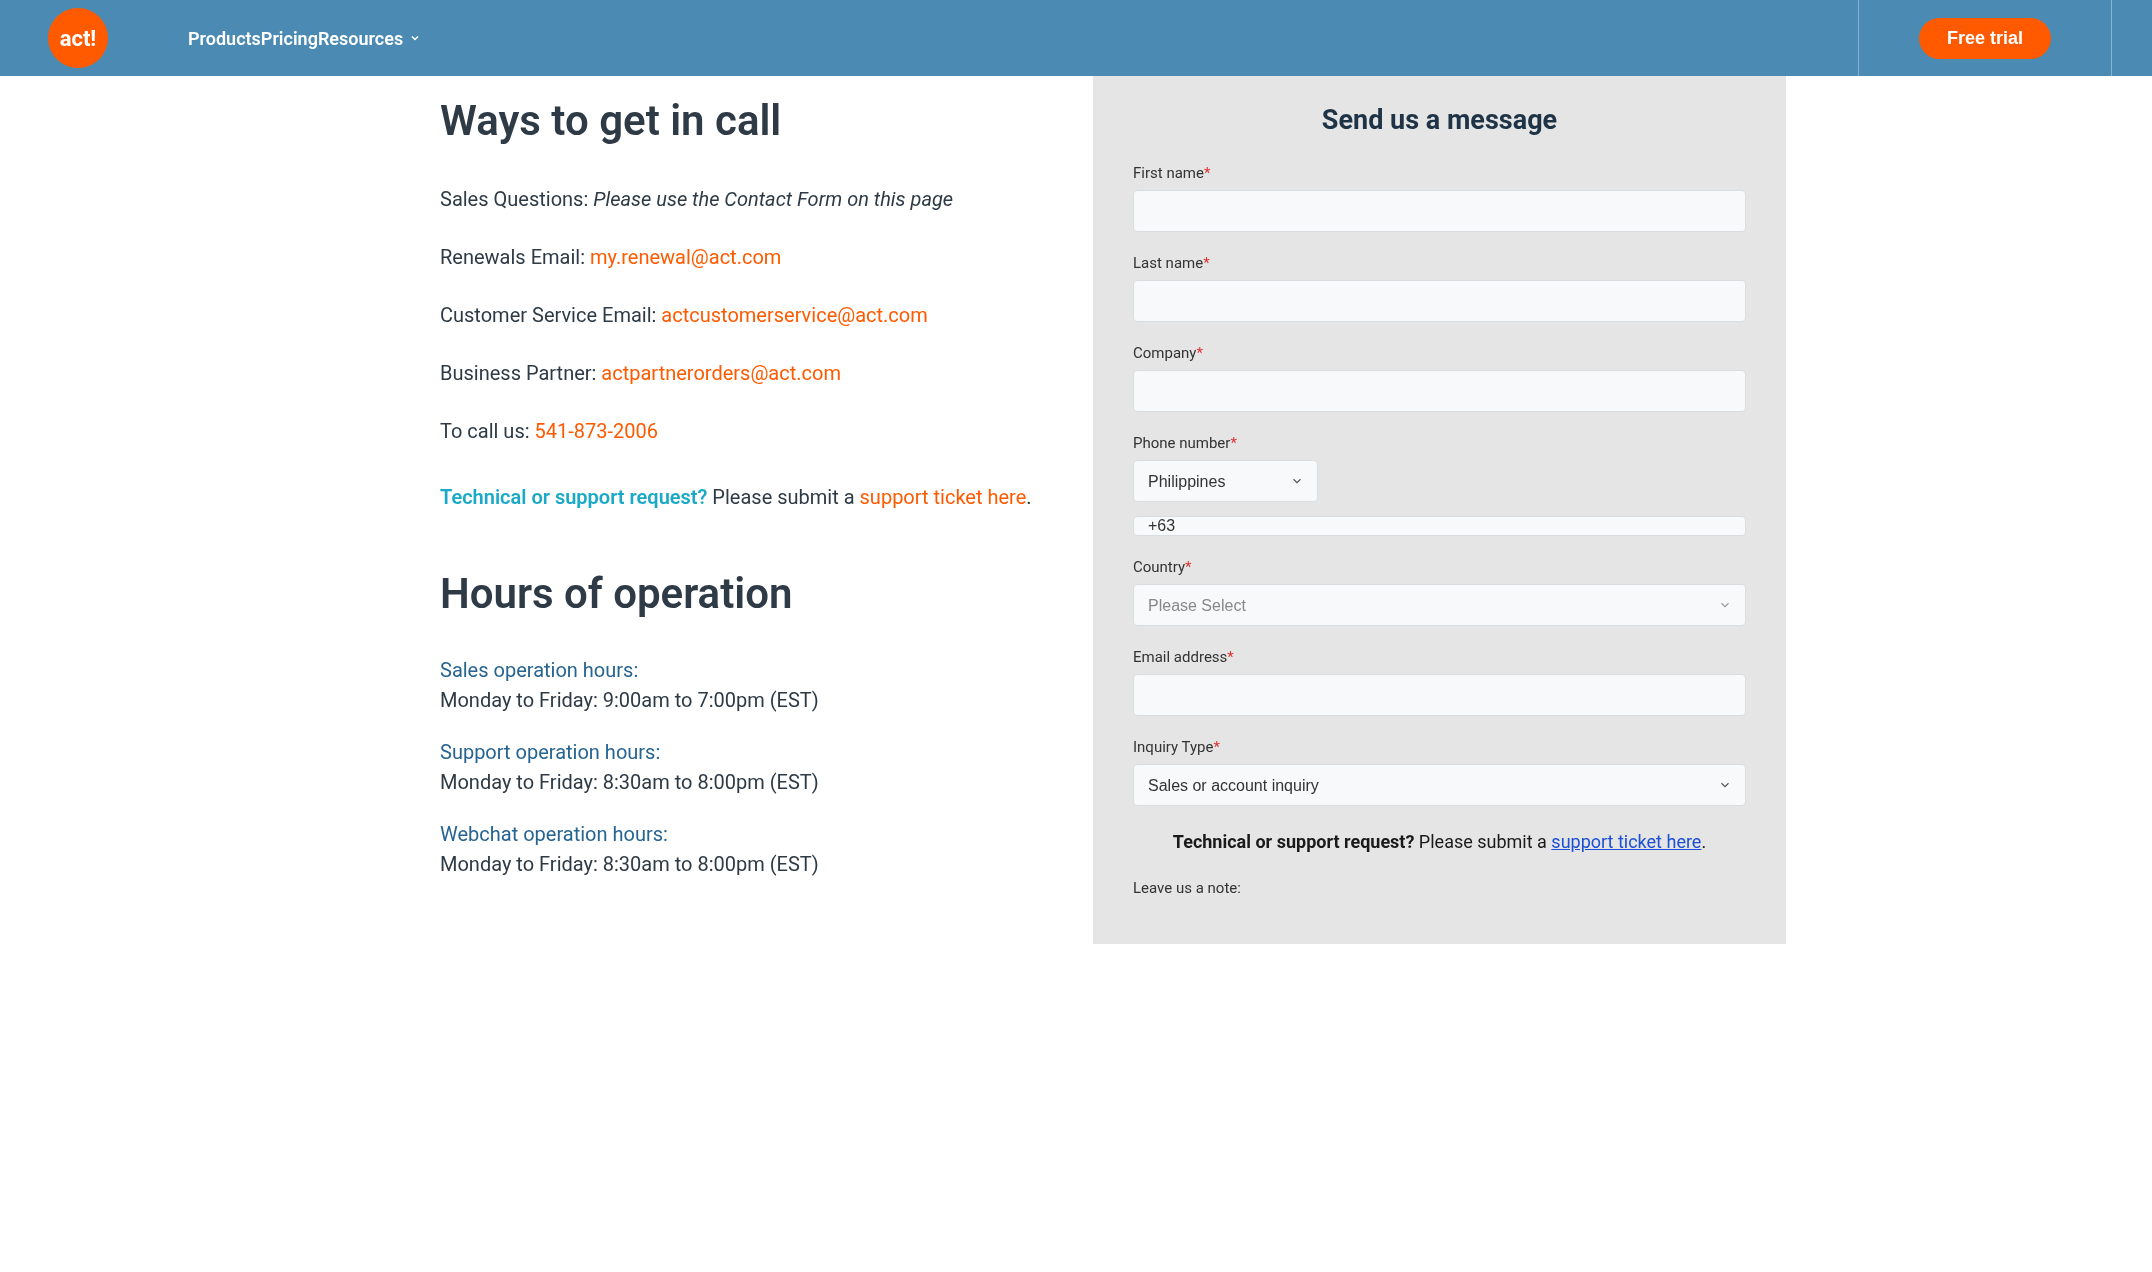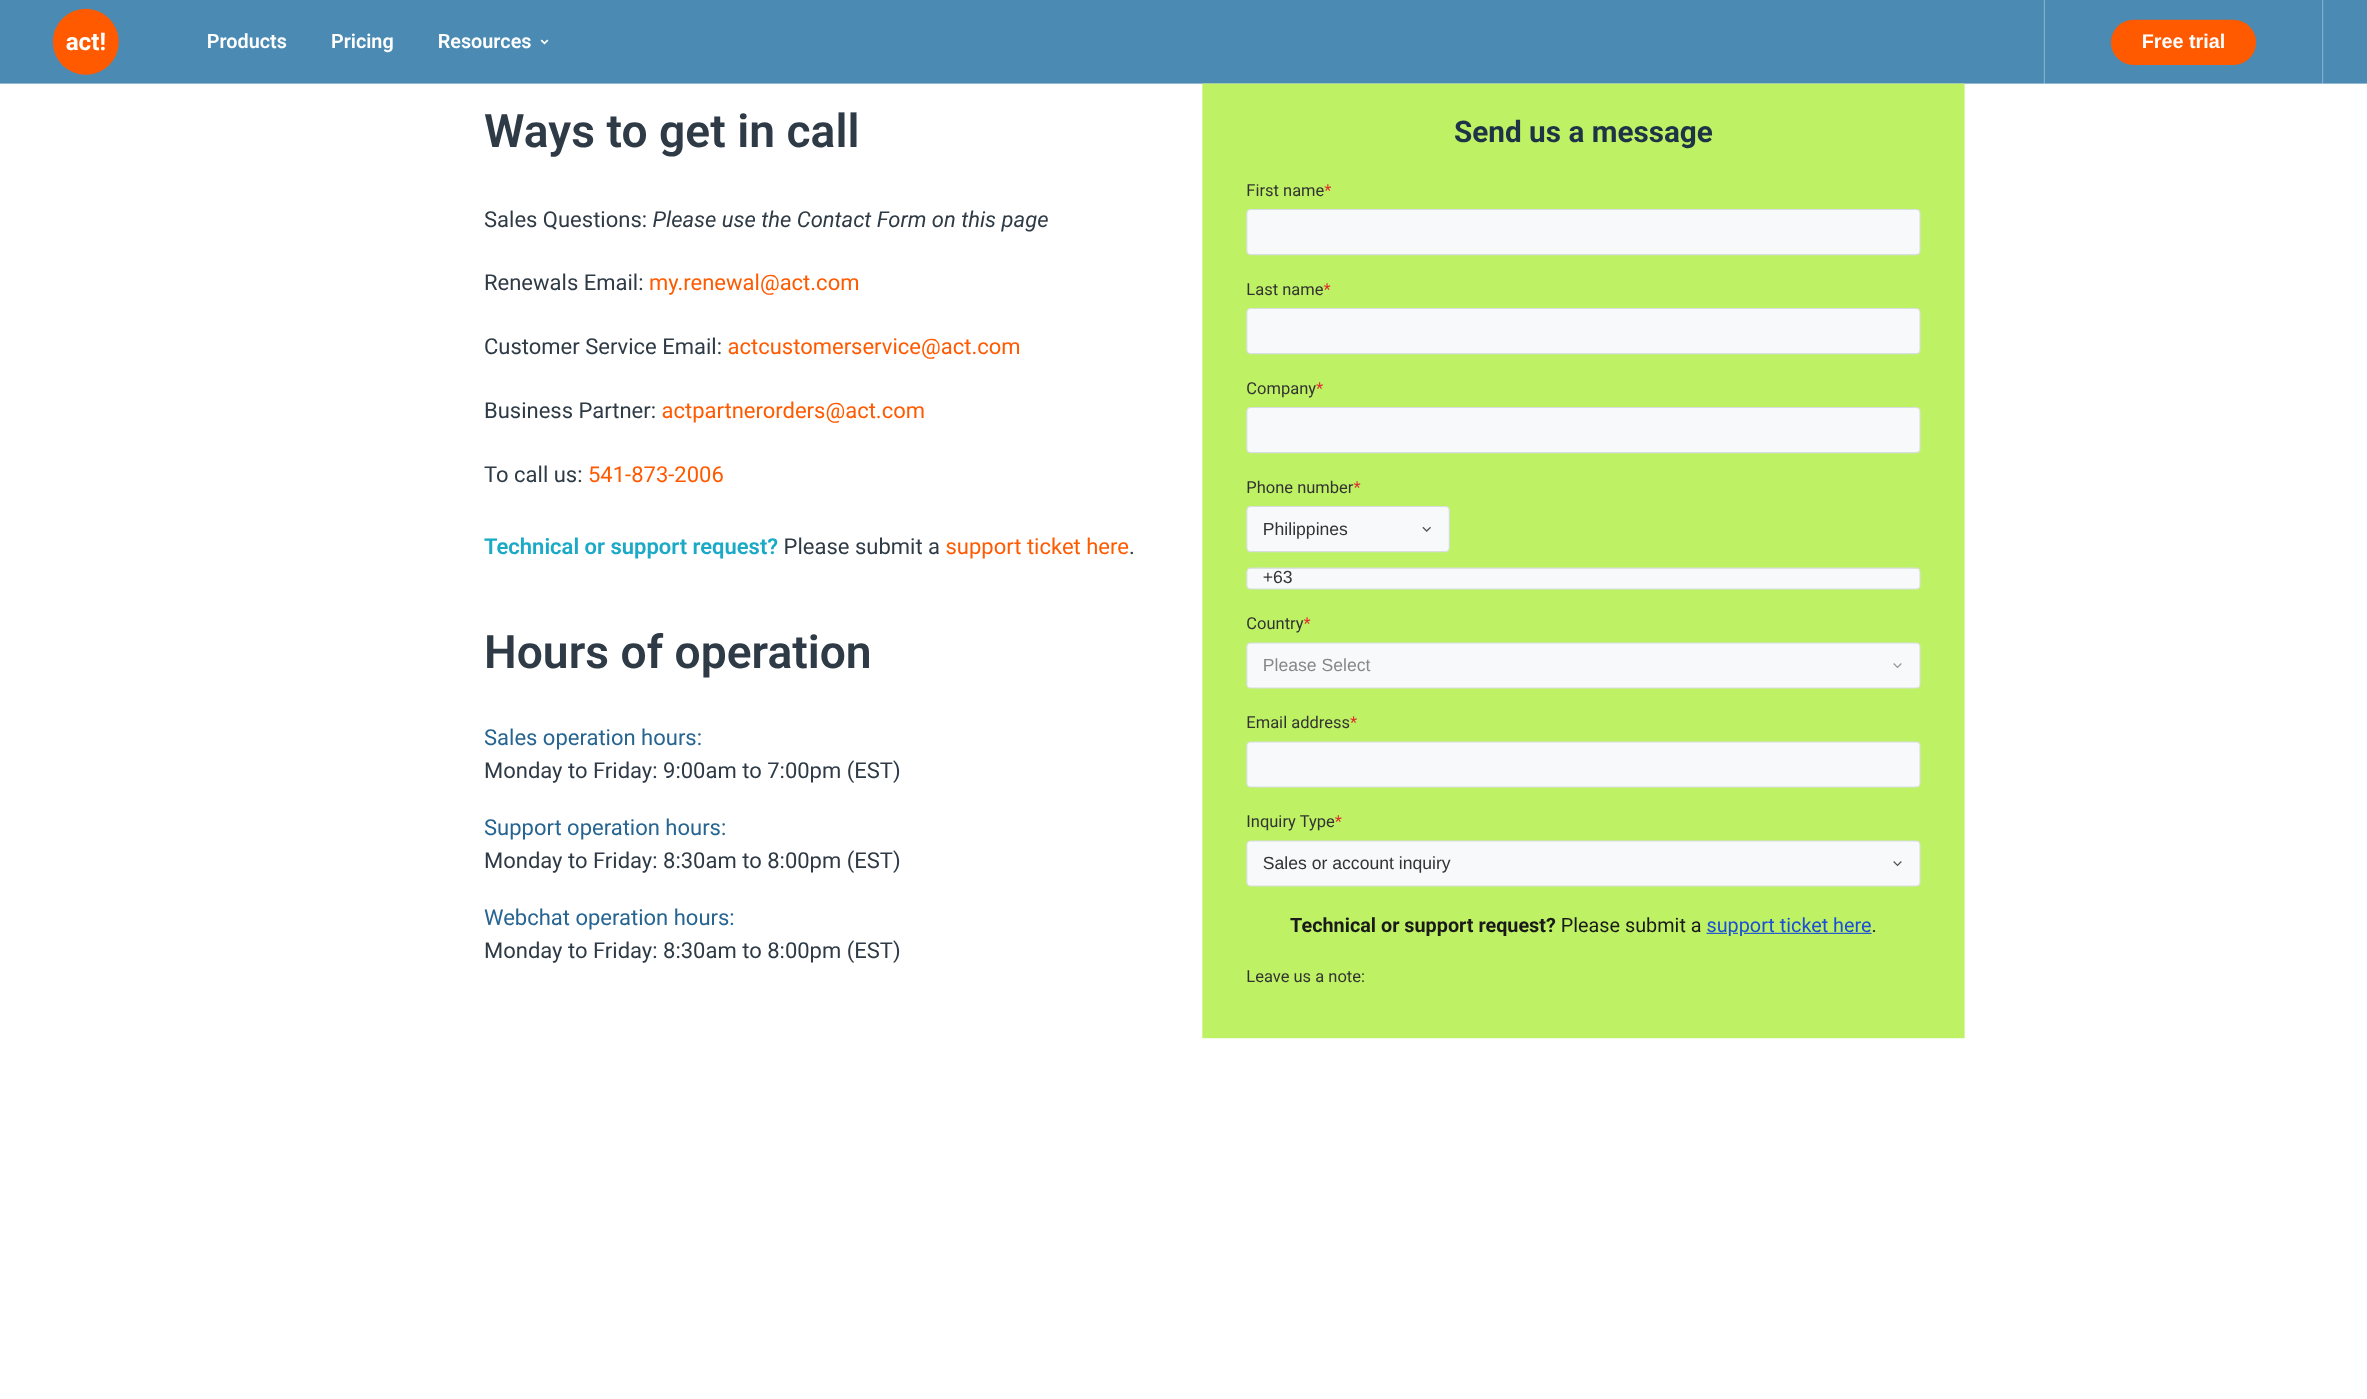--- a/index.html
+++ b/index.html
@@ -1,32 +1,32 @@
 <!DOCTYPE html>
 <html><head>
   <meta charset="utf-8">
   <style>
     * { margin: 0; padding: 0; box-sizing: border-box; }
     body { font-family: -apple-system, BlinkMacSystemFont, "Segoe UI", Roboto, Helvetica, Arial, sans-serif; background: #fff; color: #333; }
 
     
     .header { background: #4a8ab3; height: 76px; display: flex; align-items: center; padding: 0 40px 0 48px; }
     .logo { width: 60px; height: 60px; background: #ff5a00; border-radius: 50%; display: flex; align-items: center; justify-content: center; color: #fff; font-weight: 700; font-size: 22px; flex-shrink: 0; }
-    .nav { display: flex; gap: 40px; margin-left: 80px; }
+    .nav { display: flex; margin-left: 80px; }
     .nav-item { color: #fff; font-weight: 600; font-size: 18px; cursor: pointer; display: flex; align-items: center; gap: 6px; }
     .chevron-down { width: 12px; height: 12px; }
     .header-right { margin-left: auto; display: flex; align-items: center; height: 100%; }
     .divider { width: 1px; height: 76px; background: rgba(255,255,255,0.35); }
     .free-trial-wrap { padding: 0 60px; display:flex; align-items:flex-end; }
     .free-trial { background: #ff5a00; color: #fff; font-weight: 700; font-size: 18px; padding: 10px 28px; border-radius: 999px; border: none; cursor: pointer; }
 
     
     .main { display: flex; max-width: 1420px; margin: 0 auto; }
     .left { flex: 1; padding: 20px 40px 40px 74px; }
-    .right { flex: 1; background: #bef264; padding: 28px 40px 20px 40px; max-width: 700px; }
+    .right { flex: 1; background: #e5e5e5; padding: 28px 40px 20px 40px; max-width: 700px; }
 
     
     h1.section-title { font-size: 42px; font-weight: 600; color: #2e3a45; margin-bottom: 40px; }
     h1.section-title.hours { margin-top: 60px; margin-bottom: 40px; }
     .contact-line { font-size: 20px; color: #2e3a45; margin-bottom: 30px; line-height: 1.4; }
     .contact-line .italic { font-style: italic; }
     .orange-link { color: #ff5a00; text-decoration: none; cursor: pointer; }
     .teal { color: #1aa9c7; font-weight: 600; }
     .support-line { font-size: 20px; color: #2e3a45; margin-top: 40px; }
     .hours-block { margin-bottom: 28px; }

